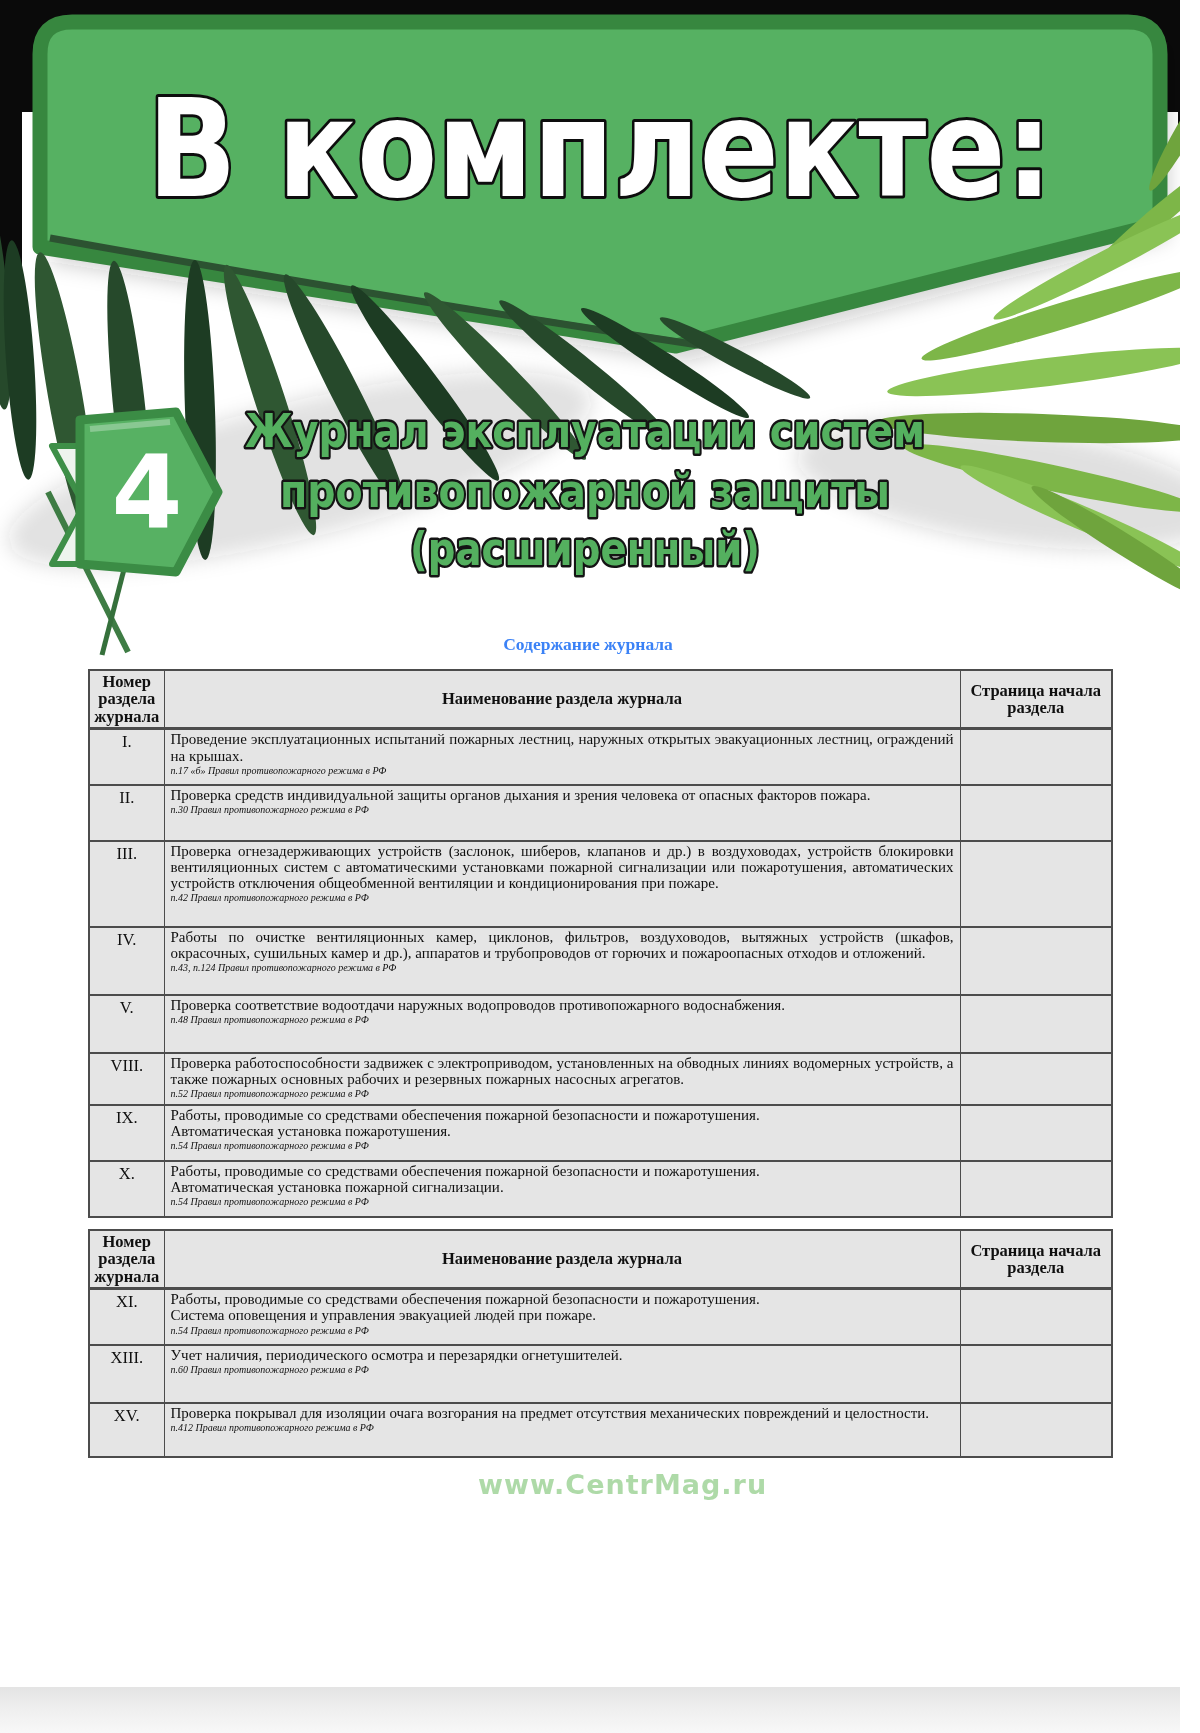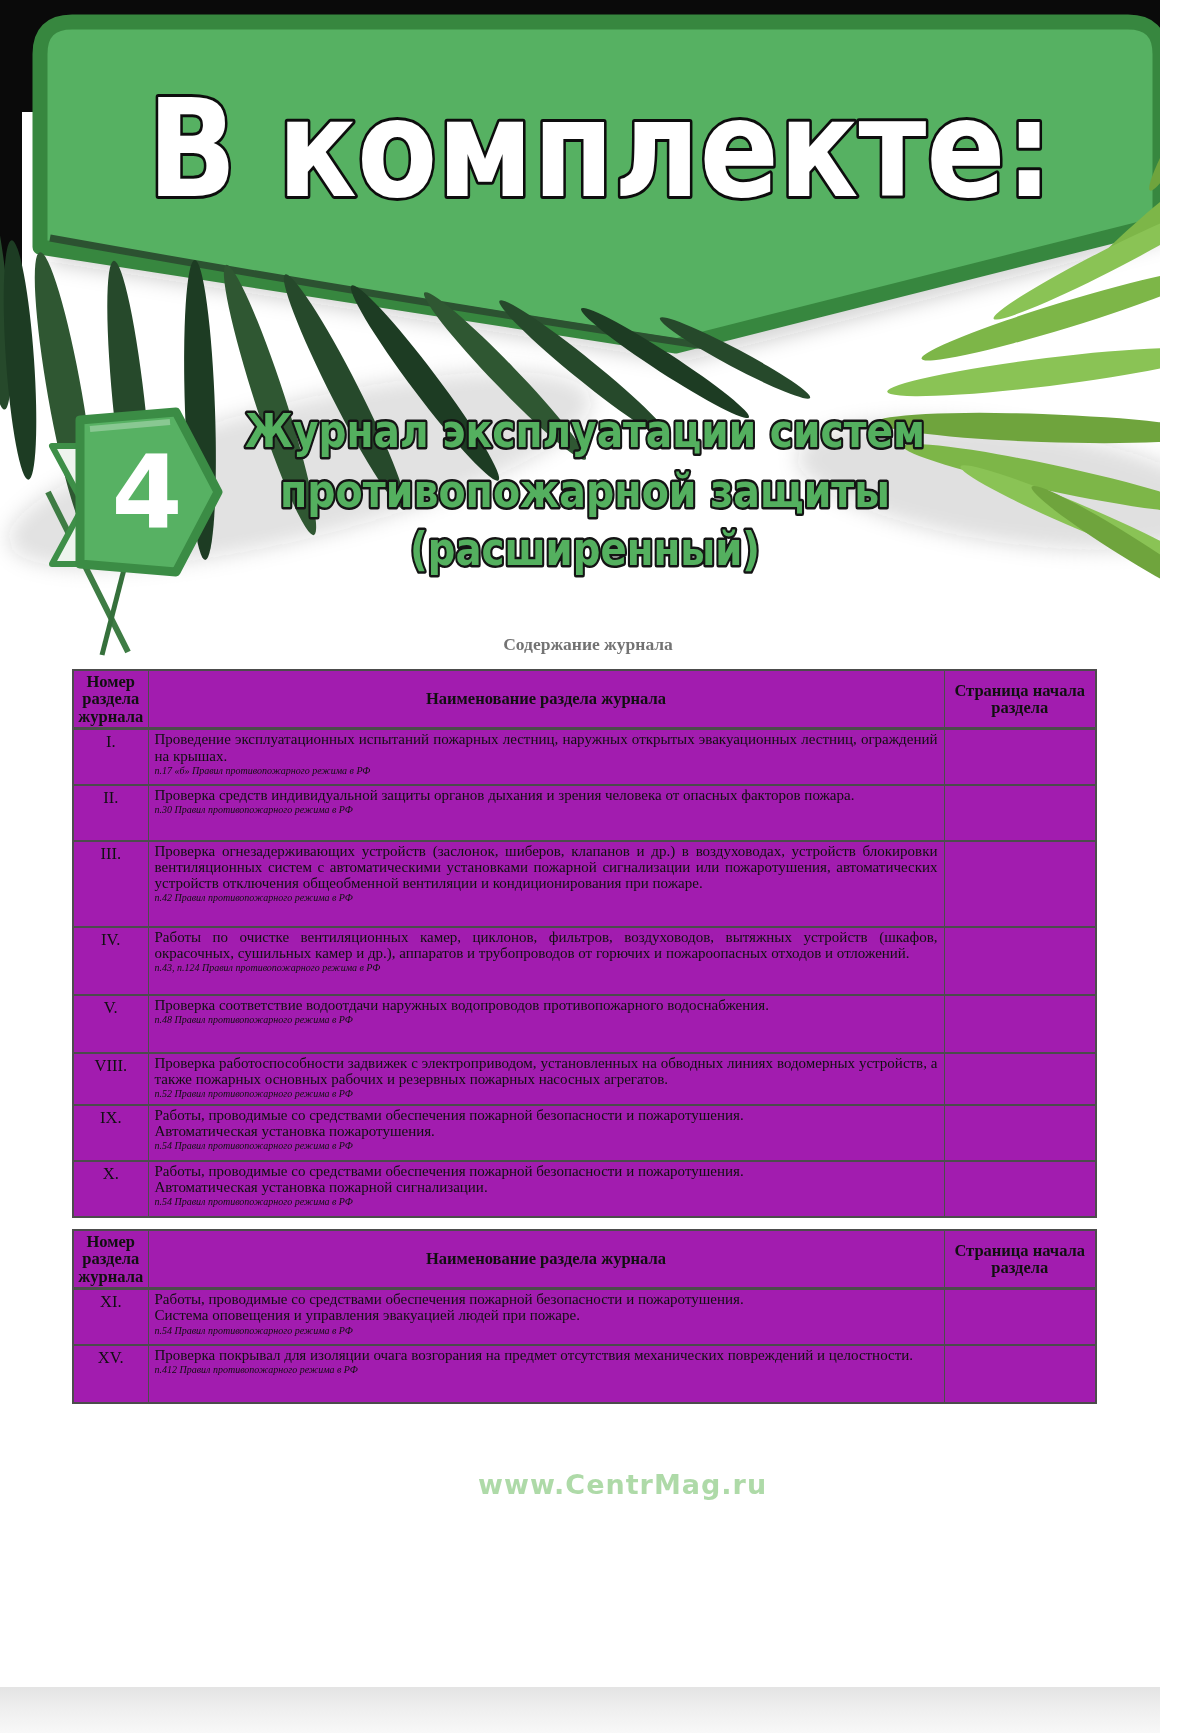--- a/index.html
+++ b/index.html
@@ -1,27 +1,27 @@
 <!DOCTYPE html>
 <html><head>
 <meta charset="utf-8">
 <style>
   html,body{margin:0;padding:0;background:#ffffff;}
   .page{position:relative;width:1160px;height:1733px;background:#ffffff;overflow:hidden;
-        font-family:"Liberation Serif",serif;}
+        font-family:"Liberation Serif",serif;padding-left:20px;}
   .black-top{position:absolute;left:0;top:0;width:1200px;height:112px;background:#0a0a0a;}
   .black-left{position:absolute;left:0;top:0;width:22px;height:292px;background:#0a0a0a;}
   .black-right{position:absolute;left:1178px;top:0;width:22px;height:132px;background:#0a0a0a;}
   svg.decor{position:absolute;left:0;top:0;width:1200px;height:1733px;pointer-events:none;}
 
   
   .doc{position:absolute;left:68px;top:625px;width:1040px;}
-  .doc-title{text-align:center;font-weight:bold;font-size:17.5px;color:#737373;margin:9px 0 14px 0;}
-  table.journal{border-collapse:collapse;table-layout:fixed;width:1023px;margin-left:4px;
-                border:2px solid #4c4c4c;background:#a21caf;}
+  .doc-title{text-align:center;font-weight:bold;font-size:17.5px;color:#3b82f6;margin:9px 0 14px 0;}
+  table.journal{border-collapse:collapse;table-layout:fixed;width:1023px;margin-left:20px;
+                border:2px solid #4c4c4c;background:#e5e5e5;}
   table.journal col.c1{width:75px;}
   table.journal col.c2{width:796px;}
   table.journal col.c3{width:152px;}
   .journal th,.journal td{border:1px solid #4c4c4c;border-top-width:2px;border-bottom-width:2px;
     vertical-align:top;padding:1px 6px;color:#101010;}
   .journal thead th{font-size:16.5px;font-weight:bold;text-align:center;vertical-align:middle;
     line-height:1.06;padding:2px 3px;border-bottom-width:3px;}
   .journal td.c-num{text-align:center;font-size:16.5px;padding-top:2px;}
   .journal .para{font-size:15px;line-height:1.07;text-align:justify;}
   .journal .ref{font-size:10px;font-style:italic;line-height:1.14;margin-top:1px;}
@@ -220,20 +220,28 @@
           <tr>
             <td class="c-num">XI.</td>
             <td class="c-name">
               <div class="para">Работы, проводимые со средствами обеспечения пожарной безопасности и пожаротушения.</div>
               <div class="para">Система оповещения и управления эвакуацией людей при пожаре.</div>
               <div class="ref">п.54 Правил противопожарного режима в РФ</div>
             </td>
             <td class="c-page"></td>
           </tr>
           <tr>
+            <td class="c-num">XIII.</td>
+            <td class="c-name">
+              <div class="para">Учет наличия, периодического осмотра и перезарядки огнетушителей.</div>
+              <div class="ref">п.60 Правил противопожарного режима в РФ</div>
+            </td>
+            <td class="c-page"></td>
+          </tr>
+          <tr>
             <td class="c-num">XV.</td>
             <td class="c-name">
               <div class="para">Проверка покрывал для изоляции очага возгорания на предмет отсутствия механических повреждений и целостности.</div>
               <div class="ref">п.412 Правил противопожарного режима в РФ</div>
             </td>
             <td class="c-page"></td>
           </tr>
         </tbody>
     </table>
   </div>

